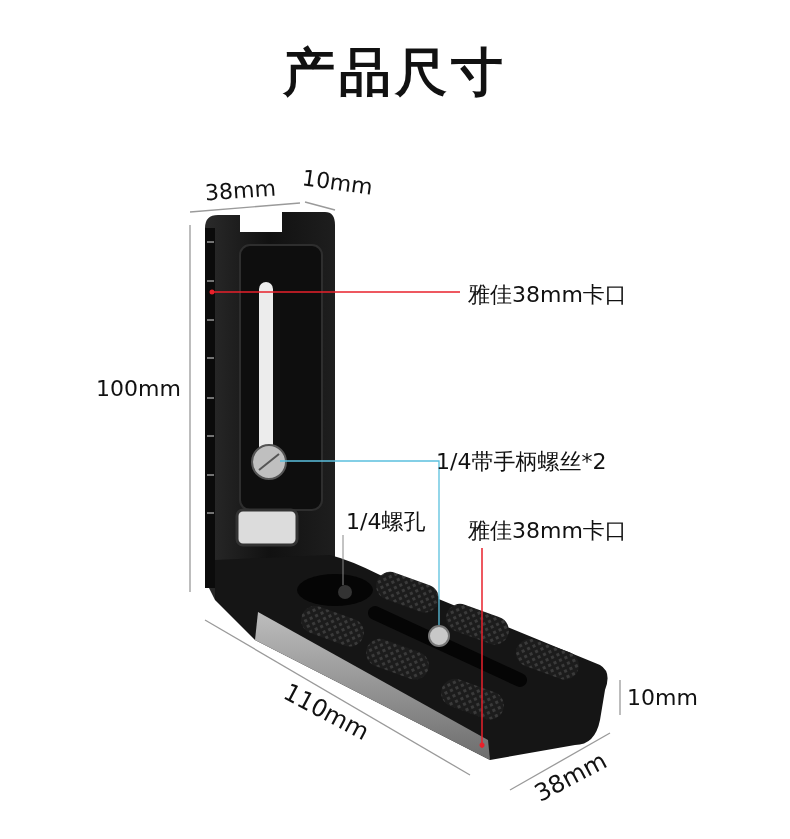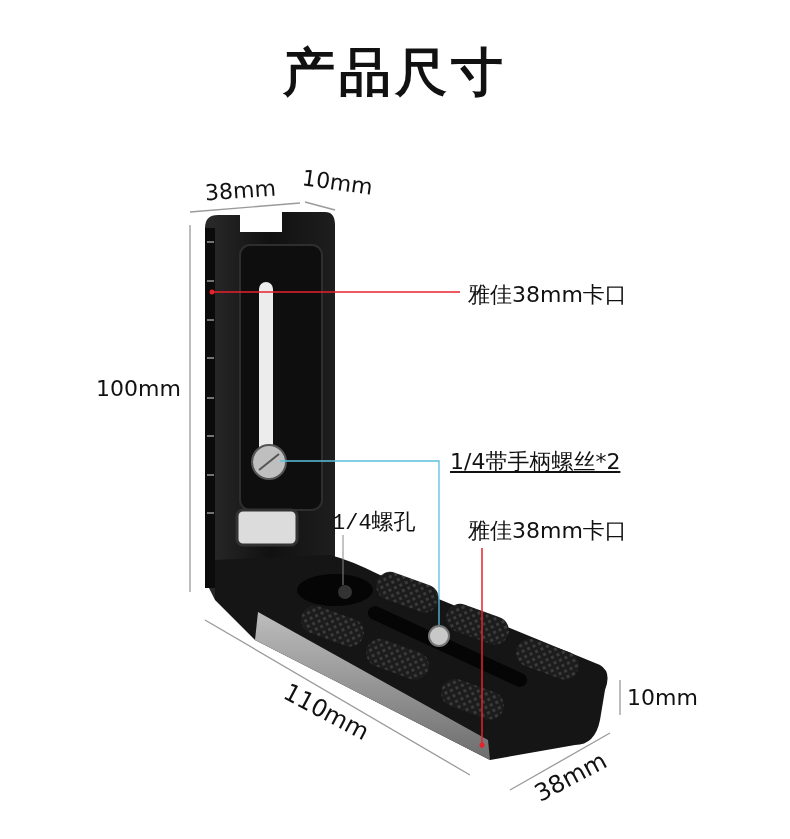--- a/index.html
+++ b/index.html
@@ -87,15 +87,15 @@
 </svg>
 
 <div class="lbl" style="left:205px;top:178px;transform:rotate(-4deg);">38mm</div>
 <div class="lbl" style="left:302px;top:170px;transform:rotate(8deg);">10mm</div>
 <div class="lbl" style="left:96px;top:376px;">100mm</div>
 <div class="lbl" style="left:280px;top:698px;transform:rotate(28deg);font-size:24px;">110mm</div>
 <div class="lbl" style="left:532px;top:763px;transform:rotate(-28deg);font-size:24px;">38mm</div>
 <div class="lbl" style="left:627px;top:685px;">10mm</div>
 
 <div class="lbl" style="left:468px;top:280px;">雅佳38mm卡口</div>
-<div class="lbl" style="left:450px;top:447px;text-decoration:underline;">1/4带手柄螺丝*2</div>
-<div class="lbl" style="left:332px;top:507px;font-family:Liberation Mono, monospace;">1/4螺孔</div>
+<div class="lbl" style="left:436px;top:447px;">1/4带手柄螺丝*2</div>
+<div class="lbl" style="left:346px;top:507px;">1/4螺孔</div>
 <div class="lbl" style="left:468px;top:516px;">雅佳38mm卡口</div>
 
 </body></html>

